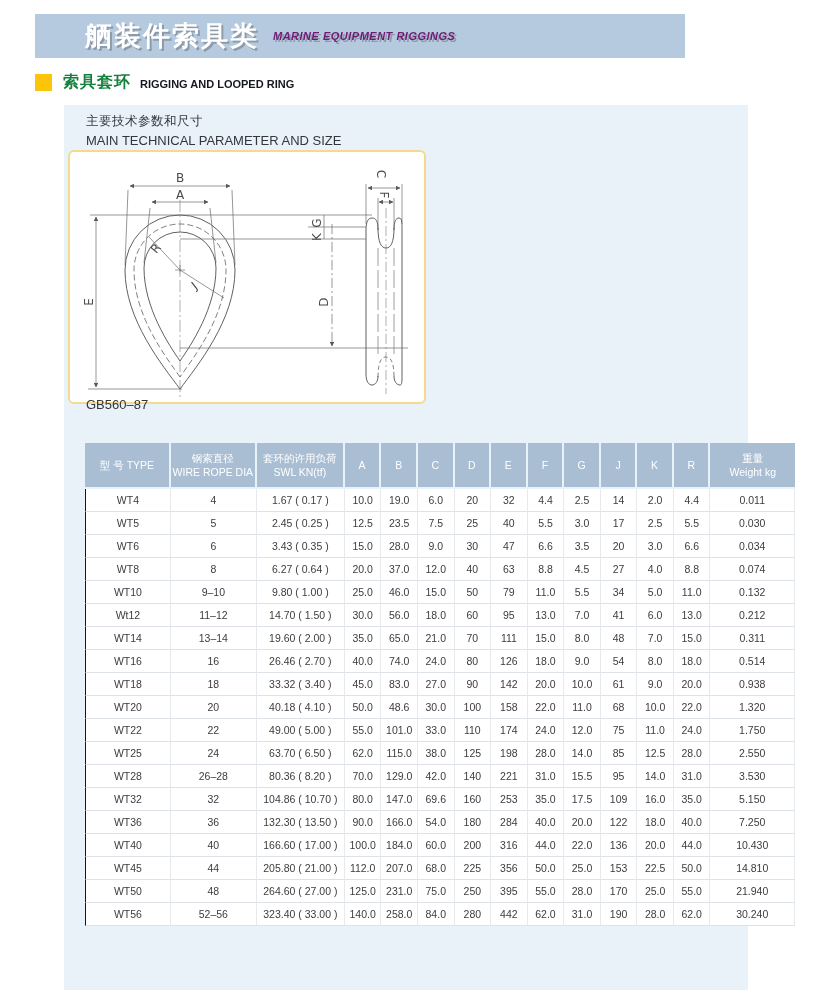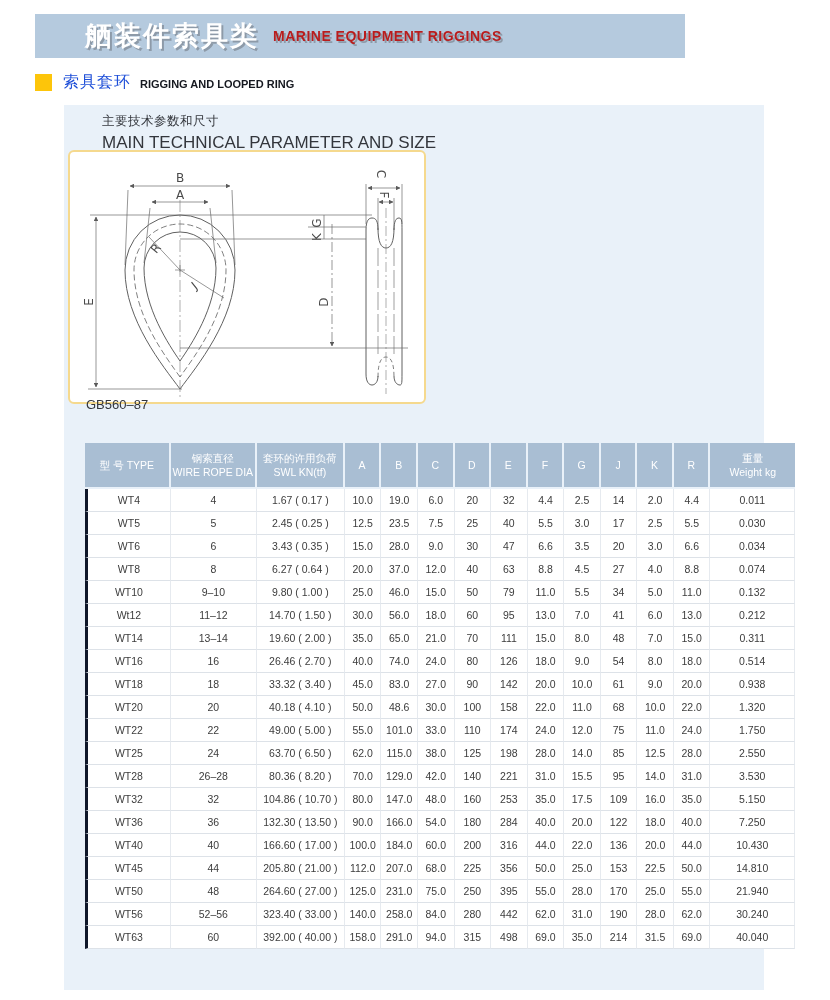--- a/index.html
+++ b/index.html
@@ -4,54 +4,54 @@
 <style>
   html,body{margin:0;padding:0;background:#ffffff;}
   .page{position:relative;width:830px;height:1000px;background:#ffffff;overflow:hidden;
         font-family:"Liberation Sans","DejaVu Sans",sans-serif;}
 
   
   .banner{position:absolute;left:35px;top:14px;width:650px;height:44px;
           background:#b5cade;display:flex;align-items:center;padding-left:50px;box-sizing:border-box;}
   .banner .zh{font-size:27px;font-weight:bold;color:#ffffff;letter-spacing:2px;
               text-shadow:2px 2px 0 #8d9aa8;}
-  .banner .en{font-size:14px;font-weight:bold;color:#b91c1c;margin-left:14px;
-              text-shadow:2px 2px 0 #8d9aa8;letter-spacing:0.5px;}
+  .banner .en{font-size:11px;font-weight:bold;color:#701a75;margin-left:14px;
+              text-shadow:2px 2px 0 #8d9aa8;letter-spacing:0.5px;font-style:italic;}
 
   
   .section-head{position:absolute;left:35px;top:72px;display:flex;align-items:center;}
   .section-head .bullet{width:17px;height:17px;background:#fdc50a;margin-right:11px;}
-  .section-head .zh{font-size:16px;font-weight:normal;color:#1d4ed8;letter-spacing:1px;}
+  .section-head .zh{font-size:16px;font-weight:bold;color:#15803d;letter-spacing:1px;}
   .section-head .en{font-size:11px;font-weight:bold;color:#15181f;margin-left:9px;margin-top:3px;}
 
   
-  .panel{position:absolute;left:64px;top:105px;width:684px;height:885px;background:#e9f1f9;padding-left:16px;}
+  .panel{position:absolute;left:64px;top:105px;width:684px;height:885px;background:#e9f1f9;}
   .subhead{padding:8px 0 0 22px;color:#33363c;}
   .subhead .zh{font-size:12.5px;letter-spacing:0.5px;}
-  .subhead .en{font-size:17px;margin-top:3px;}
+  .subhead .en{font-size:13px;margin-top:3px;}
 
   
   .diagram-box{position:absolute;left:4px;top:45px;width:354px;height:250px;
                background:#ffffff;border:2px solid #f5d98e;border-radius:6px;}
   .diagram-box svg{display:block;width:354px;height:250px;}
   svg text{font-size:12px;fill:#4a4a4a;font-family:"DejaVu Sans","Liberation Sans",sans-serif;}
 
   .standard{position:absolute;left:22px;top:292px;font-size:13px;color:#33363c;}
 
   
   table.spec{position:absolute;left:21px;top:338px;width:710px;border-collapse:separate;
              border-spacing:0;table-layout:fixed;}
   table.spec th{background:#a9bed3;color:#ffffff;font-weight:normal;font-size:10.5px;
                 height:44px;line-height:1.35;text-align:center;vertical-align:middle;
                 border-right:2px solid #e9f1f9;border-bottom:2px solid #e9f1f9;padding:0 1px;}
   table.spec th:last-child{border-right:none;}
   table.spec td{background:#ffffff;color:#3c3c3c;font-size:10.5px;height:22px;
                 text-align:center;vertical-align:middle;
                 border-right:1px solid #e6eaef;border-bottom:1px solid #dde2e8;padding:0;}
-  table.spec td:first-child{border-left:3px solid #0f172a;}
+  table.spec td:first-child{border-left:1px solid #0f172a;}
 </style>
 </head>
 <body>
 
 <div class="page">
 
   <header class="banner">
     <span class="zh">舾装件索具类</span>
     <span class="en">MARINE EQUIPMENT RIGGINGS</span>
   </header>
@@ -411,21 +411,21 @@
             <td>14.0</td>
             <td>31.0</td>
             <td>3.530</td>
           </tr>
           <tr>
             <td>WT32</td>
             <td>32</td>
             <td>104.86 ( 10.70 )</td>
             <td>80.0</td>
             <td>147.0</td>
-            <td>48.0</td>
+            <td>69.6</td>
             <td>160</td>
             <td>253</td>
             <td>35.0</td>
             <td>17.5</td>
             <td>109</td>
             <td>16.0</td>
             <td>35.0</td>
             <td>5.150</td>
           </tr>
           <tr>
@@ -501,33 +501,17 @@
             <td>84.0</td>
             <td>280</td>
             <td>442</td>
             <td>62.0</td>
             <td>31.0</td>
             <td>190</td>
             <td>28.0</td>
             <td>62.0</td>
             <td>30.240</td>
           </tr>
-          <tr>
-            <td>WT63</td>
-            <td>60</td>
-            <td>392.00 ( 40.00 )</td>
-            <td>158.0</td>
-            <td>291.0</td>
-            <td>94.0</td>
-            <td>315</td>
-            <td>498</td>
-            <td>69.0</td>
-            <td>35.0</td>
-            <td>214</td>
-            <td>31.5</td>
-            <td>69.0</td>
-            <td>40.040</td>
-          </tr>
         </tbody>
     </table>
 
   </div>
 </div>
 
 </body></html>

